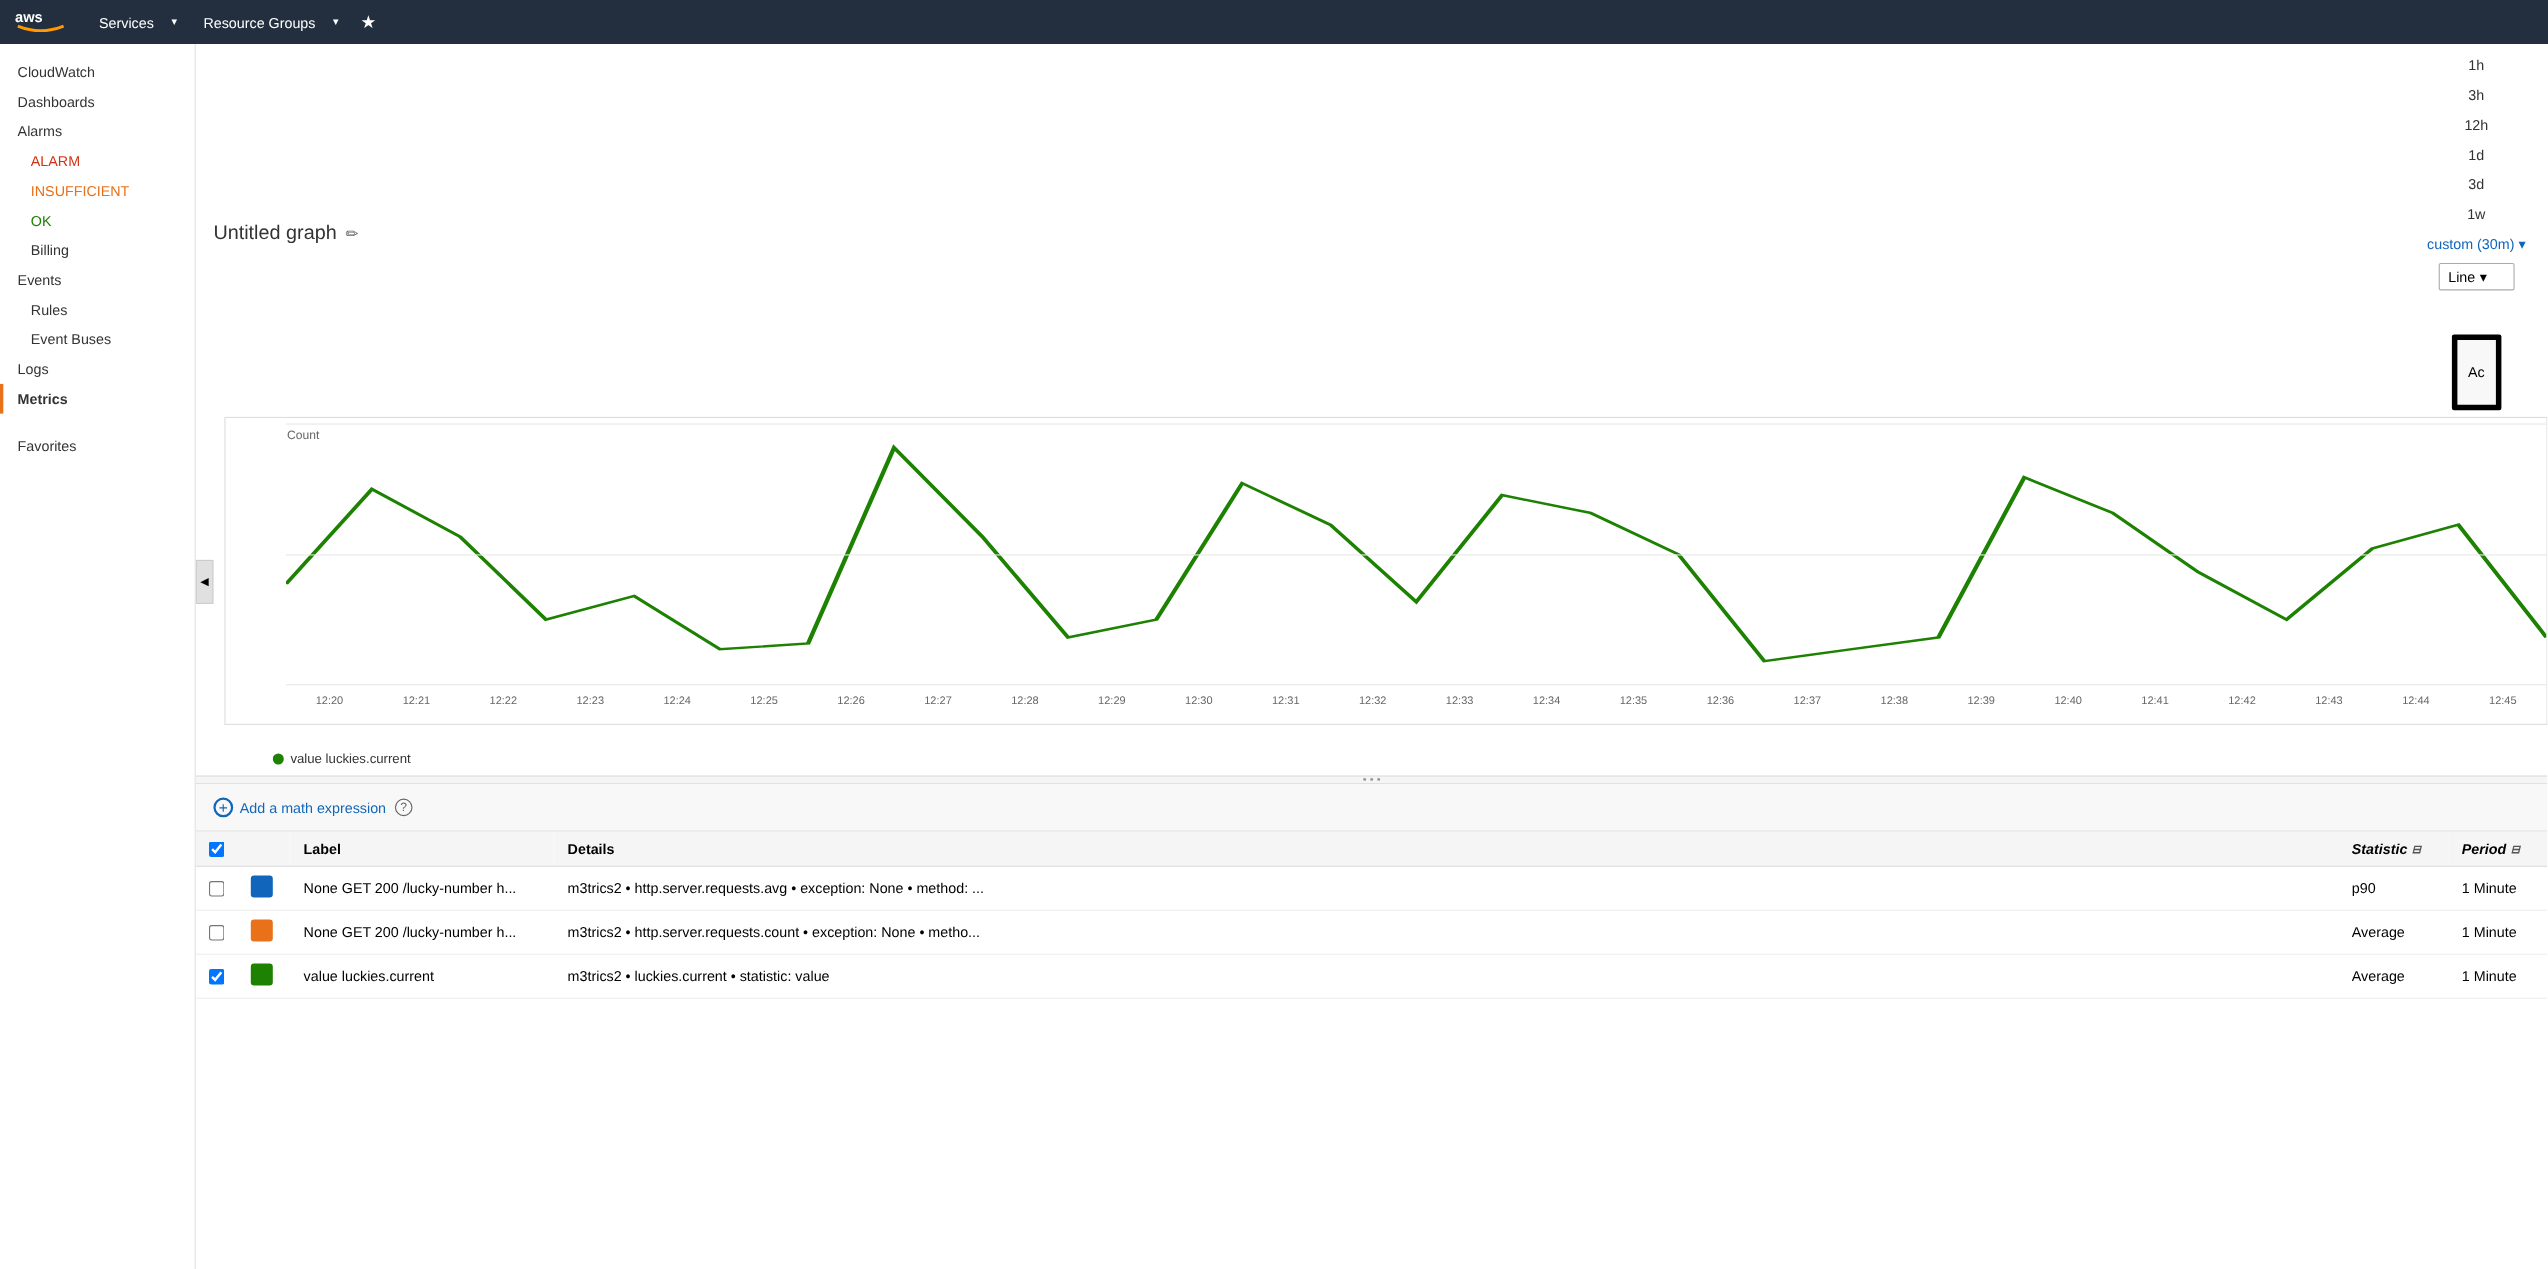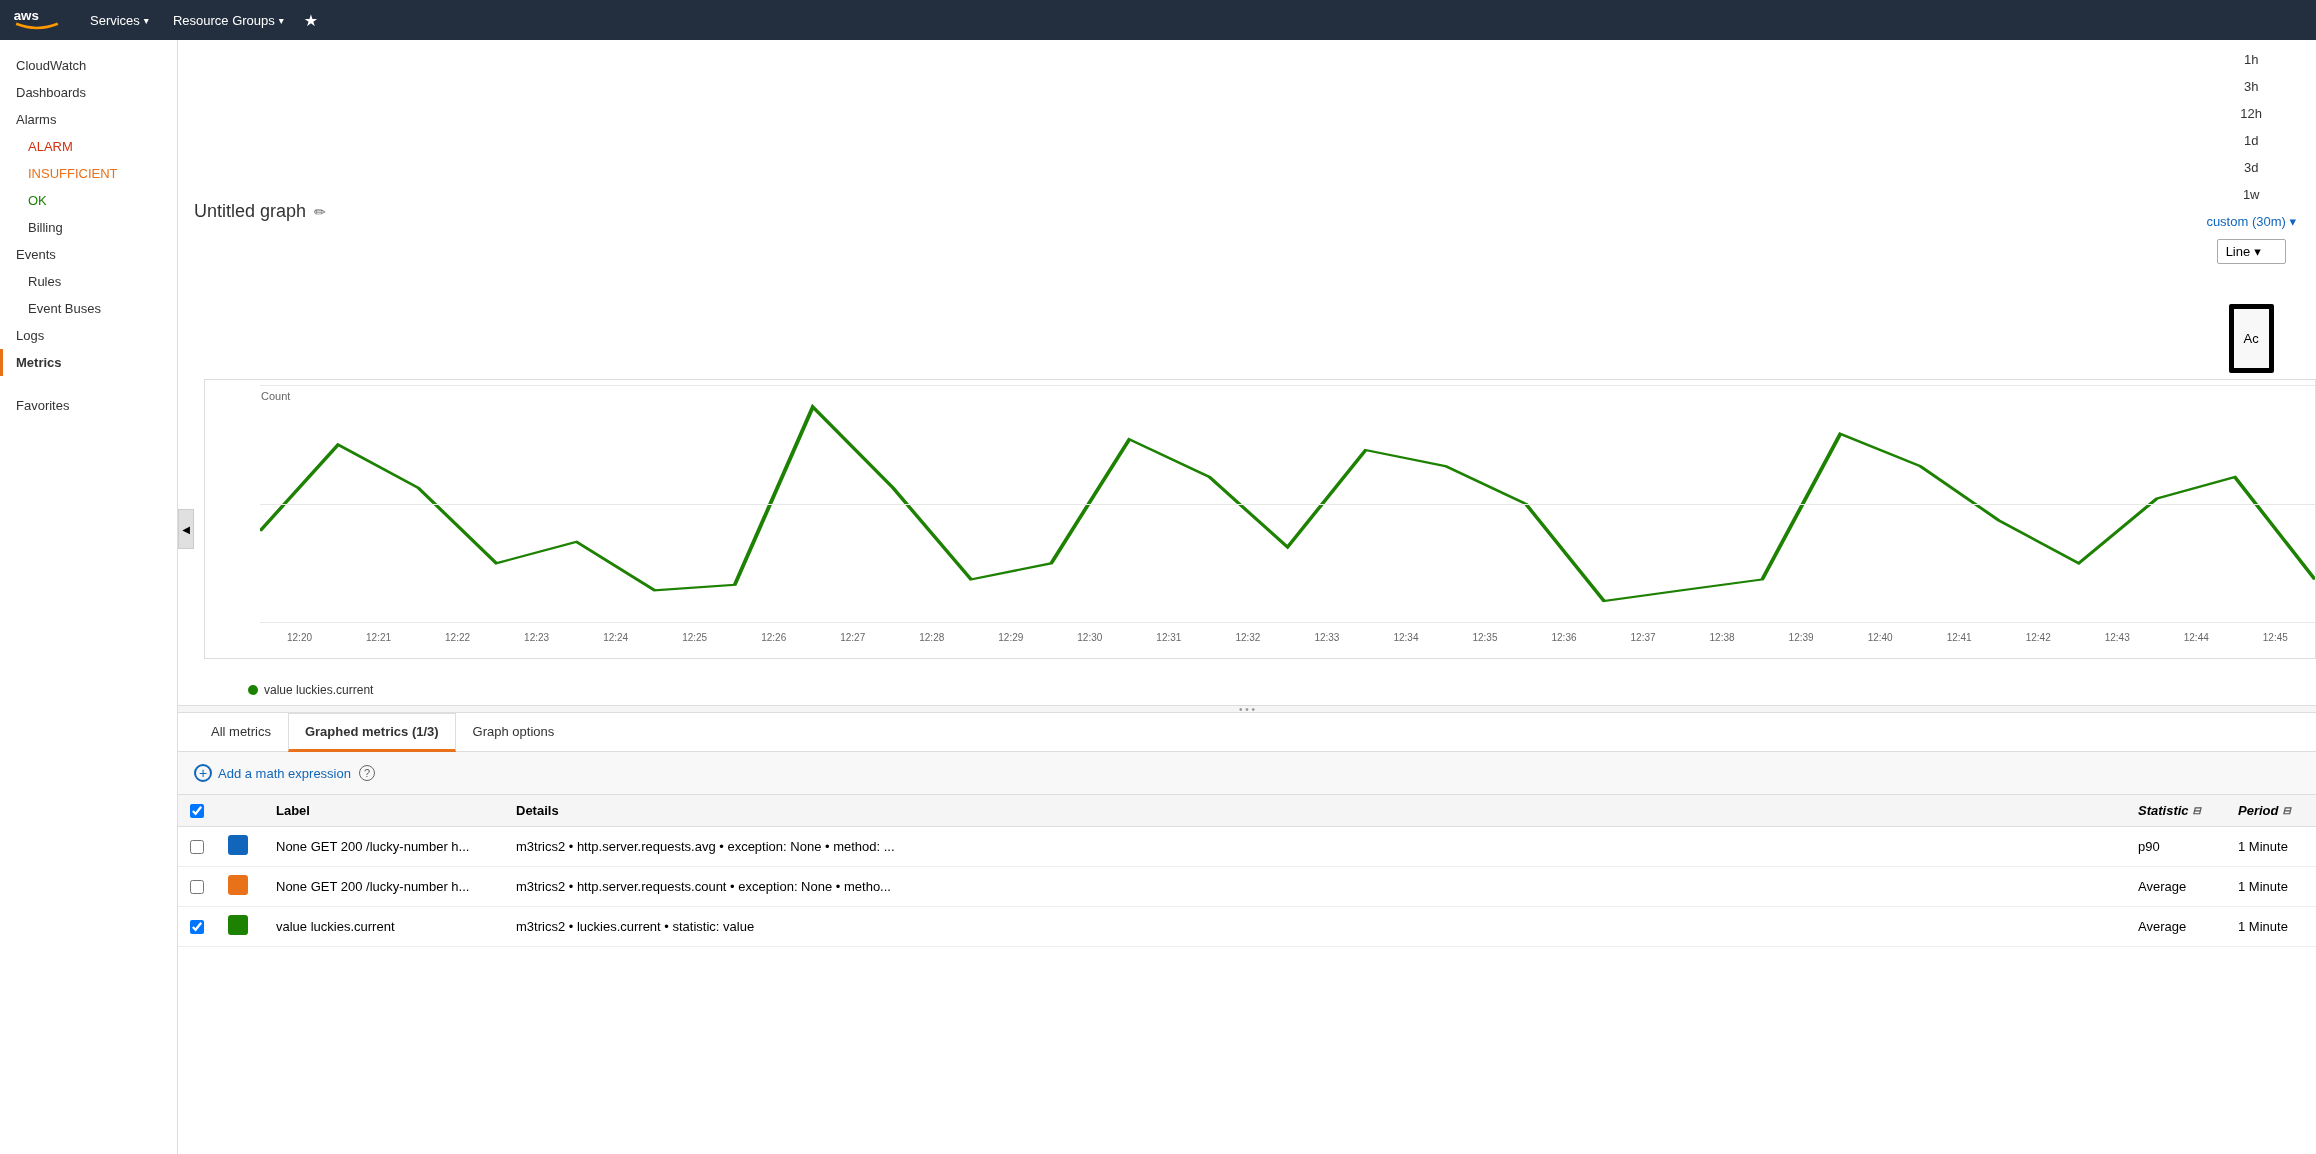--- a/index.html
+++ b/index.html
@@ -25,21 +25,21 @@
     }
     .aws-logo-svg { width: 50px; height: 30px; }
     .nav-item {
       color: #fff;
       font-size: 13px;
       padding: 0 12px;
       height: 40px;
       display: flex;
       align-items: center;
       cursor: pointer;
-      gap: 4px;
+      gap: 16px;
     }
     .nav-chevron { font-size: 10px; }
     .star-icon { color: #fff; font-size: 16px; cursor: pointer; padding: 0 8px; }
 
     
     .layout { display: flex; margin-top: 40px; height: calc(100vh - 40px); }
 
     
     .sidebar {
       width: 178px;
@@ -457,25 +457,20 @@
       </div>
     </div>
 
     <div class="chart-legend">
       <span class="legend-dot" style="background:#1d8102;"></span>
       <span>value luckies.current</span>
     </div>
 
     <div class="resize-handle">• • •</div>
 
-    <div class="tabs-container">
-      <div class="tab">All metrics</div>
-      <div class="tab active">Graphed metrics (1/3)</div>
-      <div class="tab">Graph options</div>
-    </div>
 
     <div class="metrics-section">
 
       <div class="add-expression">
         <button class="add-expression-btn">
           <span class="plus-circle">+</span>
           <span>Add a math expression</span>
         </button>
         <div class="help-icon">?</div>
       </div>

